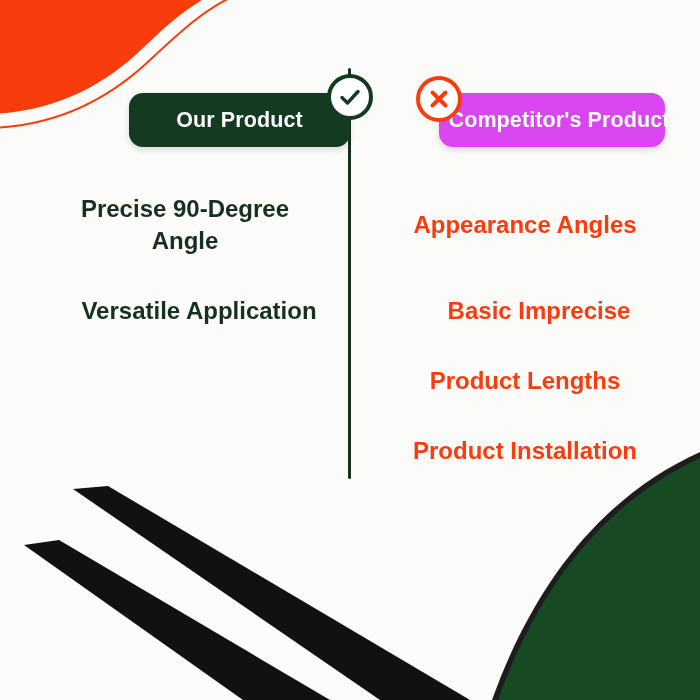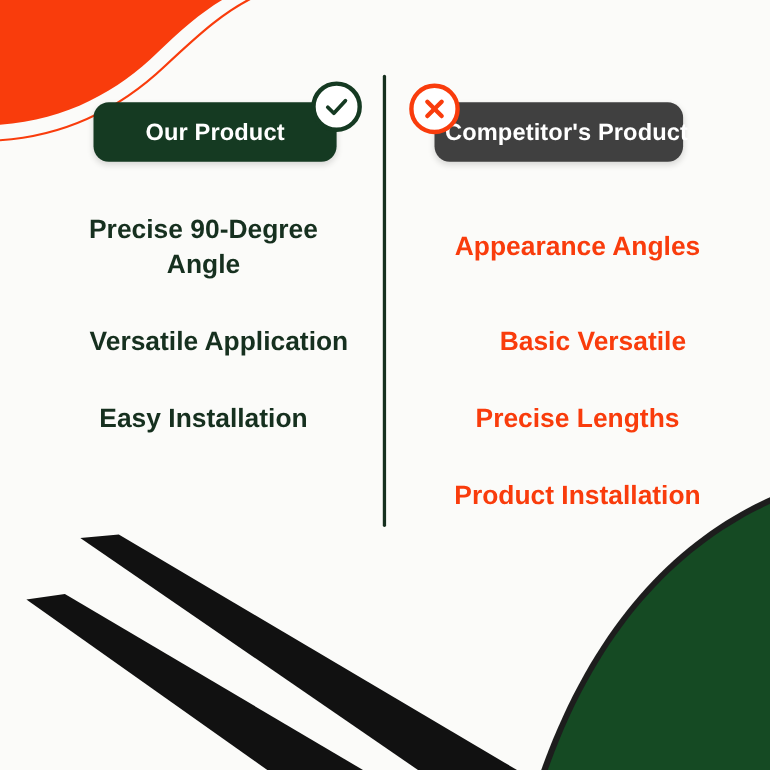--- a/index.html
+++ b/index.html
@@ -45,20 +45,21 @@
     top: 68px;
     width: 3px;
     height: 411px;
     background: #16301f;
     border-radius: 2px;
   }
 
   
   .head-cell {
     position: relative;
+    margin-left: 44px;
   }
   .head-cell.left  { grid-column: 1; grid-row: 2; }
   .head-cell.right { grid-column: 2; grid-row: 2; }
 
   .badge {
     position: absolute;
     top: 5px;
     height: 54px;
     border-radius: 14px;
     display: flex;
@@ -76,21 +77,21 @@
 
   .badge.ours {
     left: 85px;
     width: 221px;
     background: #153a22;
     box-shadow: 0 3px 6px rgba(0,0,0,0.14);
   }
   .badge.theirs {
     left: 45px;
     width: 226px;
-    background: #404040;
+    background: #d946ef;
     box-shadow: 0 3px 6px rgba(0,0,0,0.14);
     padding-left: 14px;
   }
 
   
   .mark {
     position: absolute;
     width: 46px;
     height: 46px;
     border-radius: 50%;
@@ -187,24 +188,23 @@
         <svg width="26" height="26" viewBox="0 0 26 26" aria-hidden="true">
           <line x1="6.5" y1="6.5" x2="19.5" y2="19.5" stroke="#f93c0c" stroke-width="4" stroke-linecap="round"></line>
           <line x1="19.5" y1="6.5" x2="6.5" y2="19.5" stroke="#f93c0c" stroke-width="4" stroke-linecap="round"></line>
         </svg>
       </div>
     </div>
 
     <div class="col left">
       <div class="feature r0">Precise 90-Degree Angle</div>
       <div class="feature r1">Versatile Application</div>
-      <div class="feature r3">Easy Installation</div>
     </div>
 
     <div class="col right">
       <div class="feature r0">Appearance Angles</div>
-      <div class="feature r1">Basic Versatile</div>
-      <div class="feature r2">Precise Lengths</div>
+      <div class="feature r1">Basic Imprecise</div>
+      <div class="feature r2">Product Lengths</div>
       <div class="feature r3">Product Installation</div>
     </div>
 
   </div>
 </div>
 
 </body></html>

